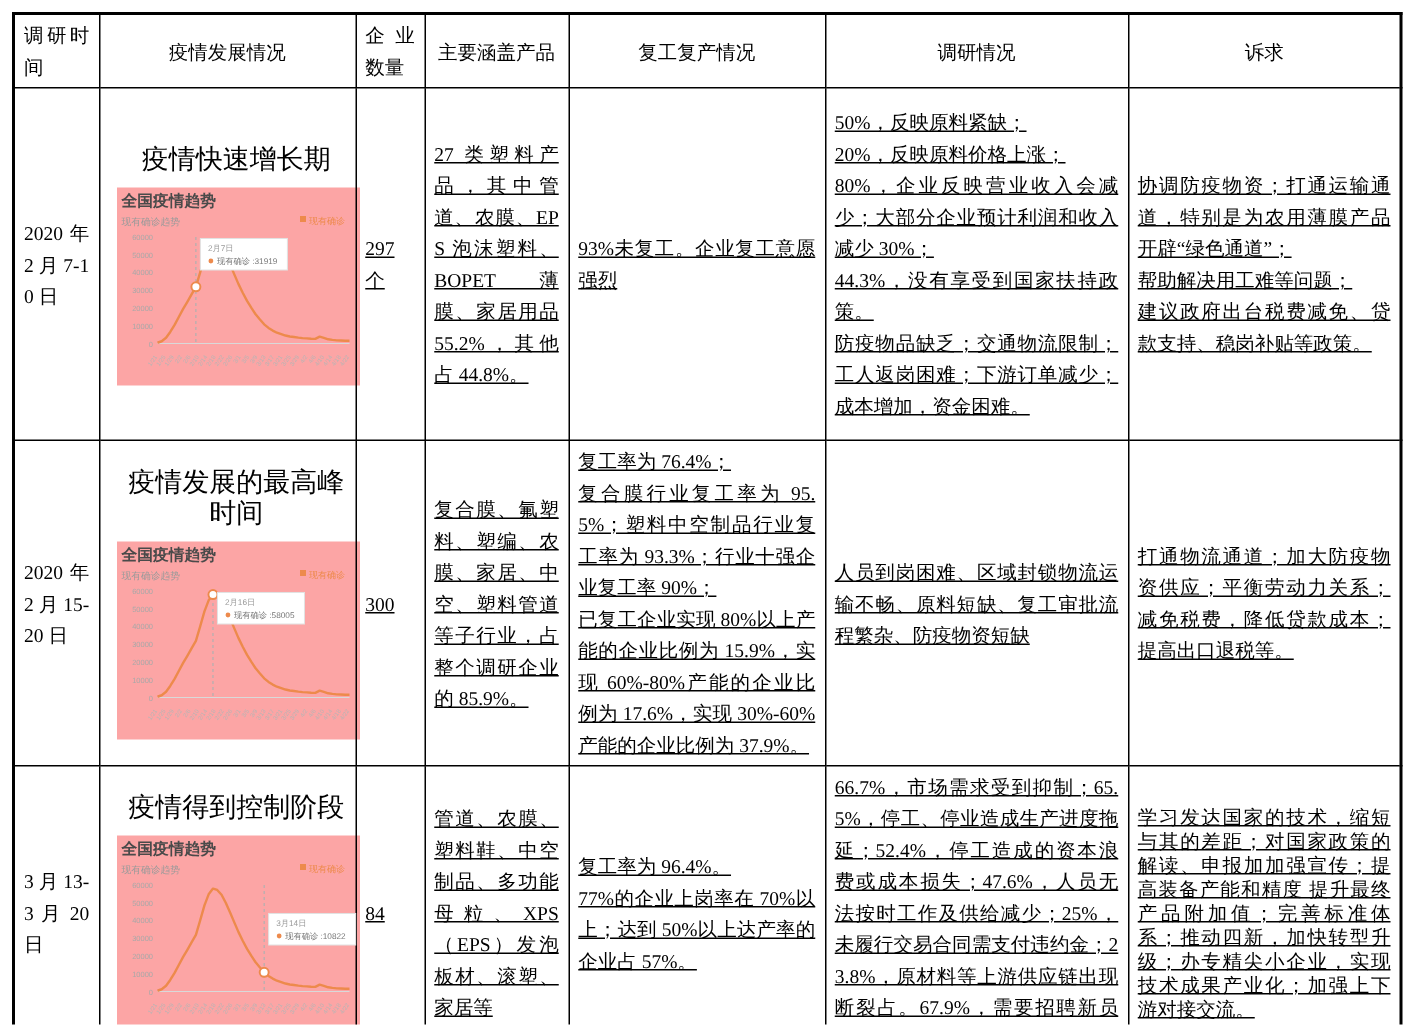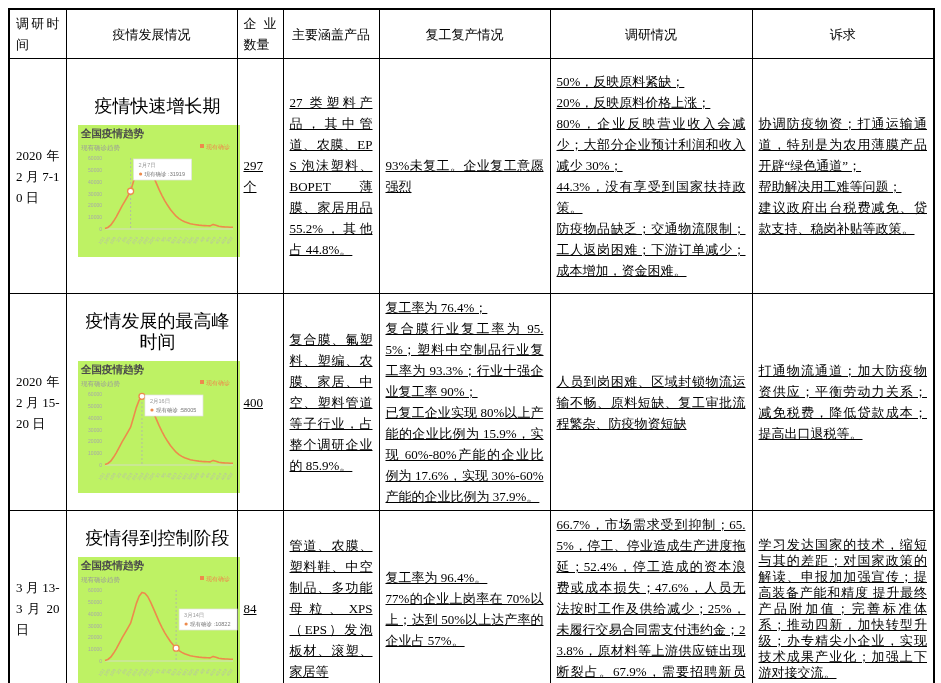--- a/index.html
+++ b/index.html
@@ -8,21 +8,21 @@
   table.report{border-collapse:collapse;table-layout:fixed;width:925px;
        margin:8px;border:2px solid #000;}
   td,th{border:1px solid #000;padding:3px 6px;vertical-align:middle;
        font-size:13px;line-height:21px;font-weight:normal;text-align:center;
        word-break:break-all;}
   th{height:39px;}
   .multiline{white-space:pre-line;text-align:justify;text-justify:inter-ideograph;text-decoration:underline;}
   .c-date{text-align:justify;margin-top:33px;}
   tr.r0{height:235px;} tr.r1{height:207px;} tr.r2{height:187px;}
   .phase-title{font-size:18px;padding-left:12px;margin-bottom:8px;}
-  .mini-chart{width:162px;height:132px;margin-left:5px;background:#bef264;}
+  .mini-chart{width:162px;height:132px;margin-left:5px;background:#fca5a5;}
   td.tight{line-height:16px;}
   svg text{font-family:"Liberation Sans","DejaVu Sans",sans-serif;}
 </style>
 </head>
 <body>
 
 <table class="report">
   <colgroup>
     <col style="width:57px">
       <col style="width:171px">
@@ -150,21 +150,21 @@
               <text x="155" y="113" font-size="4" fill="#b5b5b5" text-anchor="end" transform="rotate(-55 155 113)">4/22</text>
               <line x1="63.977777777777774" y1="33" x2="63.977777777777774" y2="104" stroke="#b0b0b0" stroke-width="0.8" stroke-dasharray="2,2"></line>
               <polyline points="27.0,103.5 29.8,102.5 32.7,100.2 35.5,96.3 38.4,91.6 41.2,86.3 44.1,80.9 46.9,76.2 49.8,71.1 52.6,66.2 55.4,56.7 58.3,46.6 61.1,39.2 64.0,35.4 66.8,36.3 69.7,39.5 72.5,44.8 75.4,51.3 78.2,57.9 81.0,64.4 83.9,70.3 86.7,75.6 89.6,80.3 92.4,84.5 95.3,88.0 98.1,91.2 101.0,93.6 103.8,95.4 106.6,96.8 109.5,97.8 112.3,98.7 115.2,99.3 118.0,99.7 120.9,100.1 123.7,100.4 126.6,100.6 129.4,100.8 132.2,100.9 135.1,99.4 137.9,100.2 140.8,101.2 143.6,101.6 146.5,101.9 149.3,102.0 152.2,102.2 155.0,102.2" fill="none" stroke="#ED8A4C" stroke-width="1.6" stroke-linejoin="round"></polyline>
               <circle cx="63.977777777777774" cy="35.360749999999996" r="3" fill="#fff" stroke="#ED8A4C" stroke-width="1.3"></circle>
               <rect x="66.97777777777777" y="34" width="58" height="21" fill="#fff" stroke="#e2e2e2" stroke-width="0.7"></rect>
               <text x="71.97777777777777" y="42" font-size="5.5" fill="#999">2月16日</text>
               <circle cx="73.97777777777777" cy="49" r="1.6" fill="#ED8A4C"></circle>
               <text x="77.97777777777777" y="51" font-size="5.5" fill="#777">现有确诊 :58005</text>
             </svg></div>
     </td>
-    <td class="multiline">400</td>
+    <td class="multiline">300</td>
     <td class="multiline">复合膜、氟塑料、塑编、农膜、家居、中空、塑料管道等子行业，占整个调研企业的 85.9%。</td>
     <td class="multiline">复工率为 76.4%；
 复合膜行业复工率为 95.5%；塑料中空制品行业复工率为 93.3%；行业十强企业复工率 90%；
 已复工企业实现 80%以上产能的企业比例为 15.9%，实现 60%-80%产能的企业比例为 17.6%，实现 30%-60%产能的企业比例为 37.9%。</td>
     <td class="multiline">人员到岗困难、区域封锁物流运输不畅、原料短缺、复工审批流程繁杂、防疫物资短缺</td>
     <td class="multiline c-appeal">打通物流通道；加大防疫物资供应；平衡劳动力关系；减免税费，降低贷款成本；提高出口退税等。</td>
   </tr>
 
   <tr class="r2">
     <td class="c-date">3 月 13-3 月 20 日</td>

